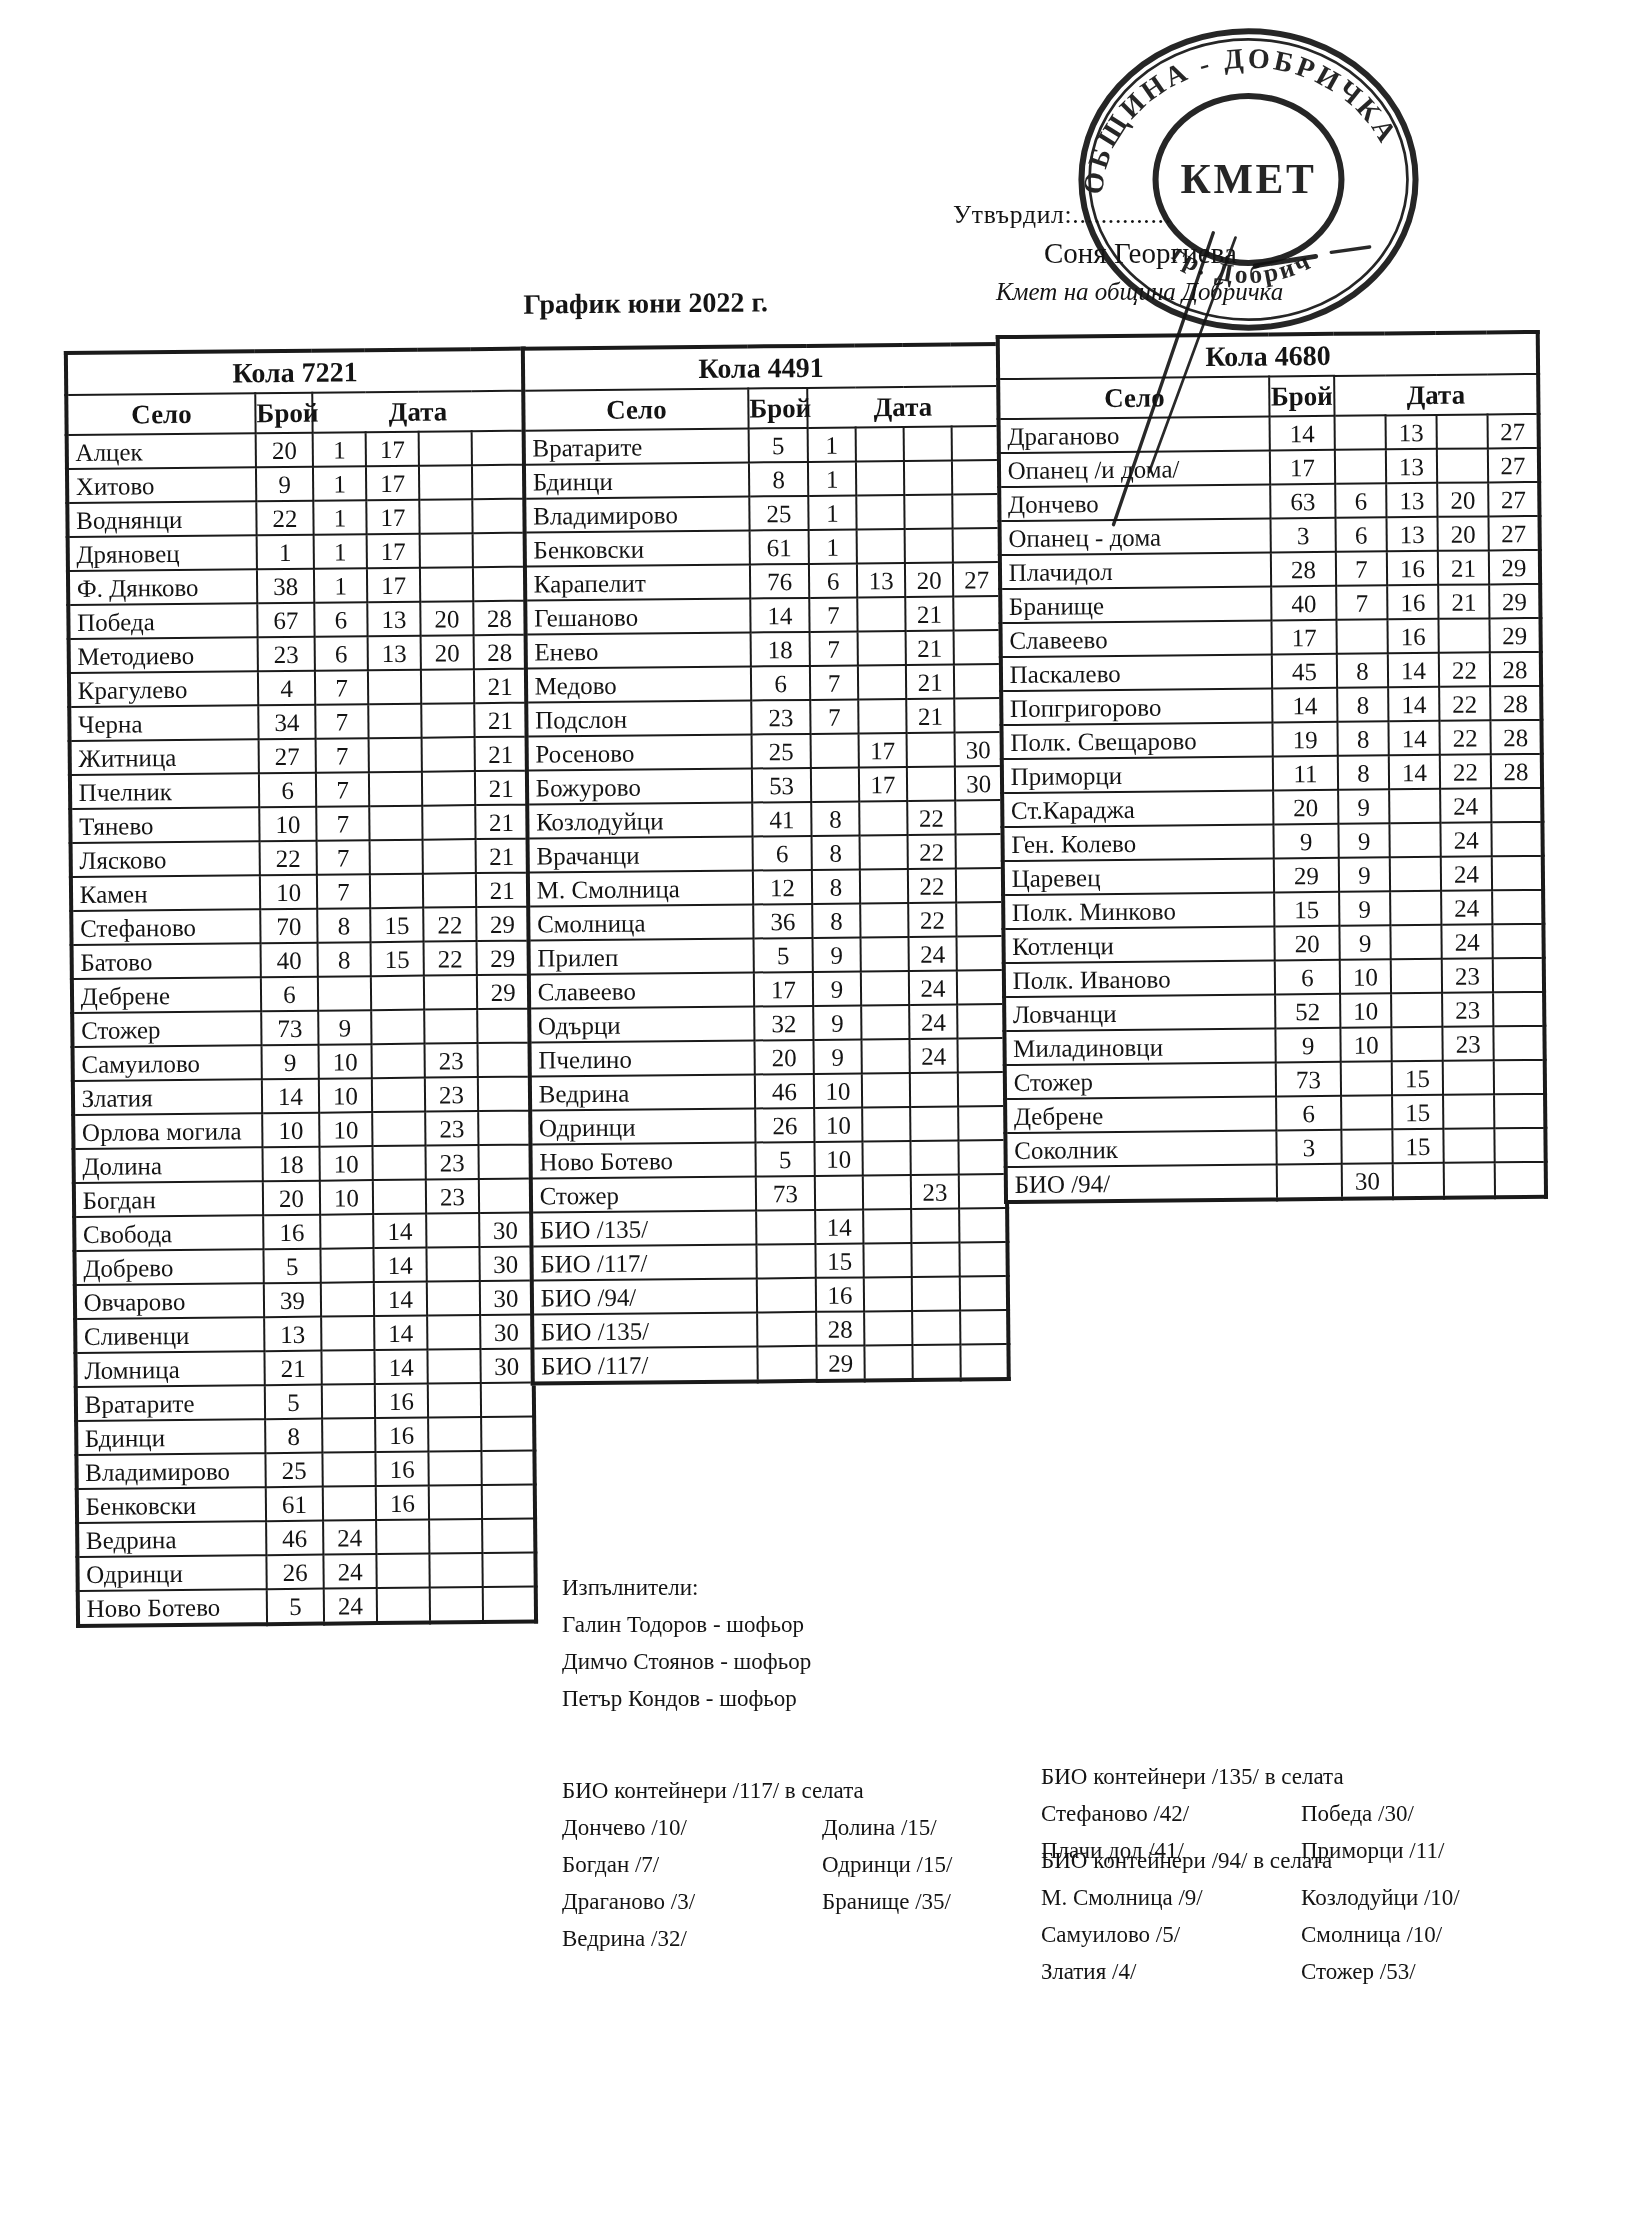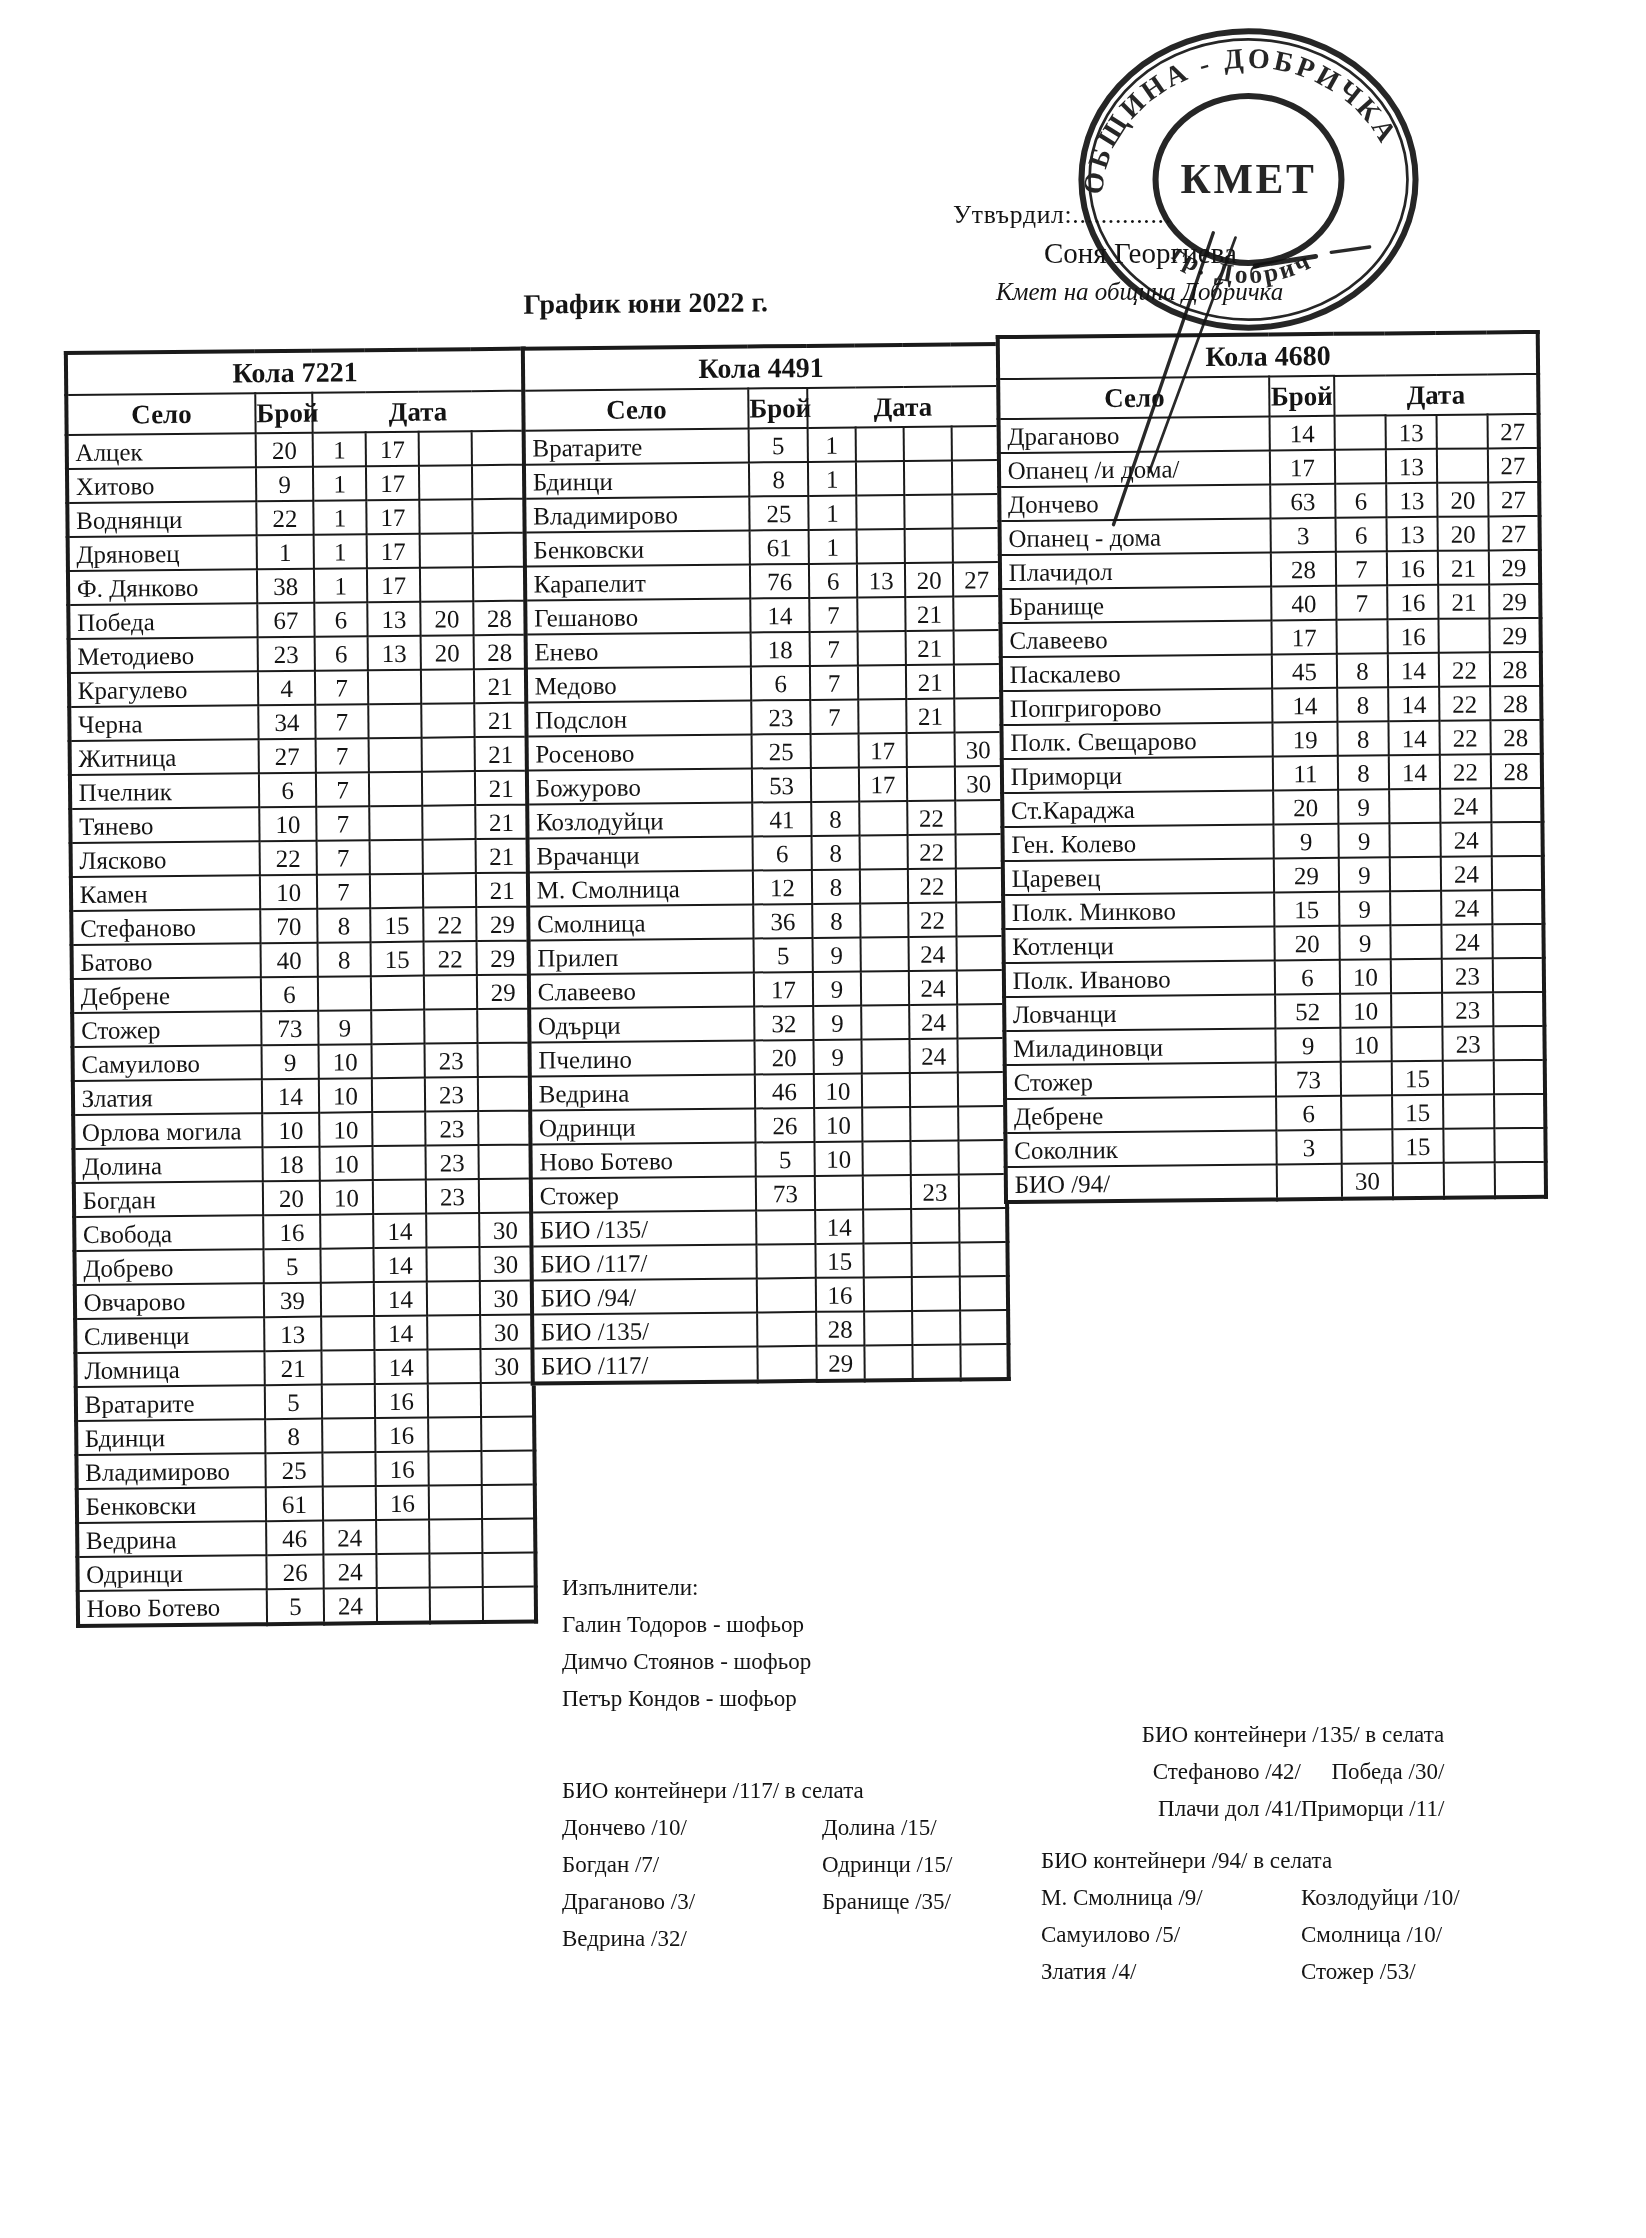--- a/index.html
+++ b/index.html
@@ -32,21 +32,21 @@
   #table-2{left:533px;top:351px;width:476px;}
   #table-3{left:1008px;top:344px;width:539px;}
 
   
   .note{font-size:23px;}
   .note .note-title{height:37px;line-height:37px;white-space:nowrap;}
   .note .note-line{height:37px;line-height:37px;white-space:nowrap;}
   .note-cols{display:flex;}
   .note-col.left{width:260px;flex:0 0 260px;}
   #note-executors{left:562px;top:1569px;}
-  #note-bio135{left:1041px;top:1716px;text-align:right;}
+  #note-bio135{left:1041px;top:1758px;}
   #note-bio117{left:562px;top:1772px;}
   #note-bio94{left:1041px;top:1842px;}
 </style>
 </head>
 <body>
 
 <div id="page">
 
   <div class="abs" id="approval-label">Утвърдил:..............</div>
   <div class="abs" id="approval-name">Соня Георгиева</div>

